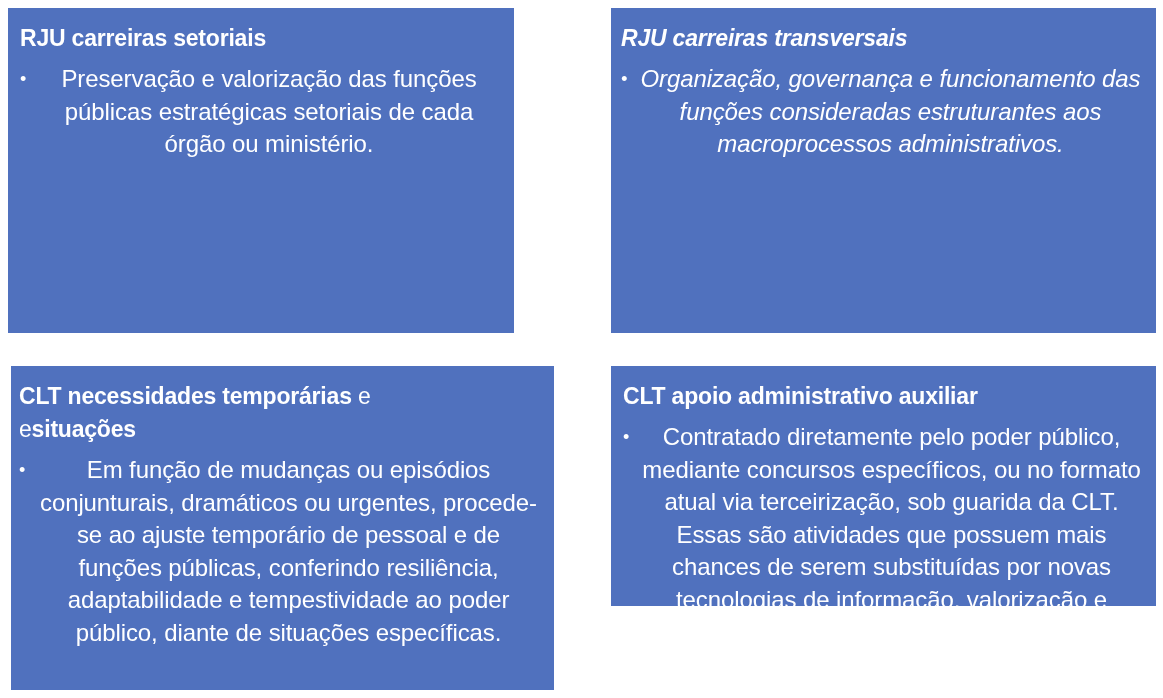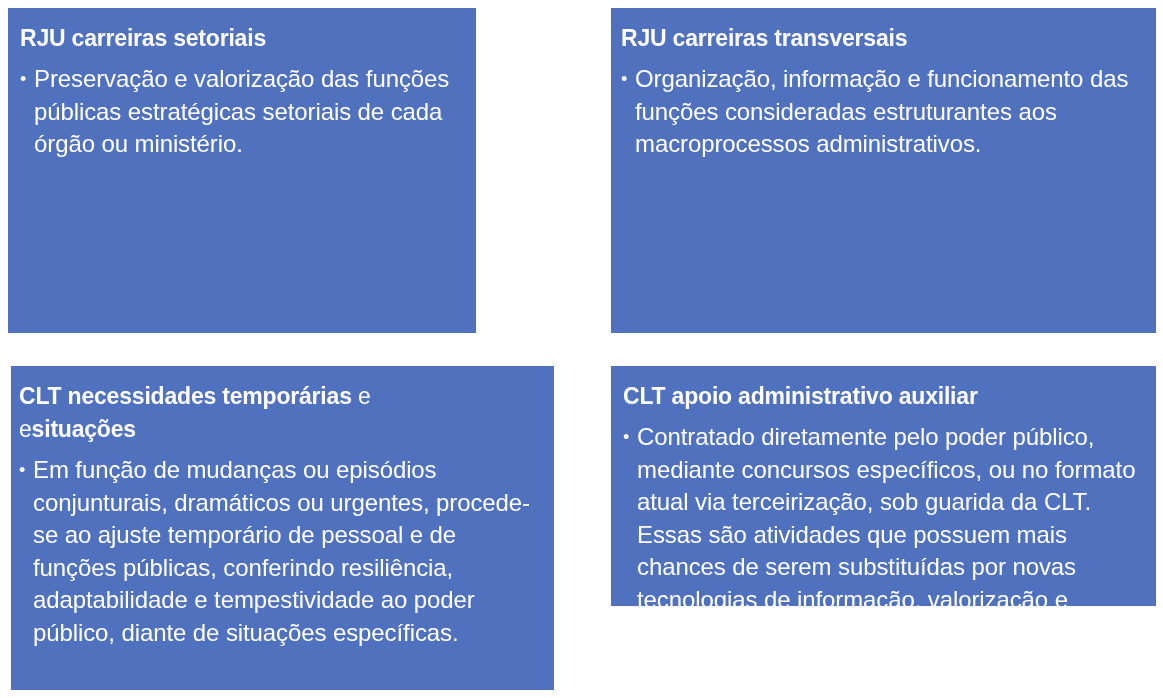--- a/index.html
+++ b/index.html
@@ -1,44 +1,44 @@
 <!DOCTYPE html>
 <html><head>
 <meta charset="utf-8">
 <style>
   html, body { margin: 0; padding: 0; background: #ffffff; }
   body { width: 1163px; height: 698px; position: relative; overflow: hidden;
          font-family: "Liberation Sans", "DejaVu Sans", sans-serif; }
   .box { position: absolute; background: #5071be; color: #ffffff; box-sizing: border-box; padding: 14px 10px 0 12px; }
-  #b1 { left: 8px; top: 8px; width: 468px; height: 325px; }
-  #b2 { left: 611px; top: 8px; width: 545px; height: 325px; padding-left: 10px; }
+  #b1 { left: 8px; top: 8px; width: 506px; height: 325px; }
+  #b2 { left: 611px; top: 8px; width: 545px; height: 325px; padding-left: 10px; font-style: italic; }
   #b3 { left: 11px; top: 366px; width: 543px; height: 324px; padding-left: 8px; }
   #b4 { left: 611px; top: 366px; width: 545px; height: 240px; }
   .title { font-size: 23px; line-height: 33px; font-weight: bold; margin: 0 0 8px 0; letter-spacing: -0.2px; }
   .title .light { font-weight: normal; }
   .bullet { display: flex; font-size: 24px; line-height: 32.5px; letter-spacing: -0.1px; }
   .dot { flex: 0 0 auto; width: 14px; font-size: 18px; line-height: 32px; }
-  .txt { flex: 1 1 auto; }
+  .txt { flex: 1 1 auto; text-align: center; }
 </style>
 </head>
 <body>
 
 <div class="box" id="b1">
   <div class="title">RJU carreiras setoriais</div>
   <div class="bullet">
     <span class="dot">•</span>
     <span class="txt" style="width:490px">Preservação e valorização das funções públicas estratégicas setoriais de cada órgão ou ministério.</span>
   </div>
 </div>
 
 <div class="box" id="b2">
   <div class="title">RJU carreiras transversais</div>
   <div class="bullet">
     <span class="dot">•</span>
-    <span class="txt">Organização, informação e funcionamento das funções consideradas estruturantes aos macroprocessos administrativos.</span>
+    <span class="txt">Organização, governança e funcionamento das funções consideradas estruturantes aos macroprocessos administrativos.</span>
   </div>
 </div>
 
 <div class="box" id="b3">
   <div class="title">
     <span>CLT necessidades temporárias</span><span class="light"> e</span><br>
     <span class="light">e</span><span>situações</span>
   </div>
   <div class="bullet">
     <span class="dot">•</span>

